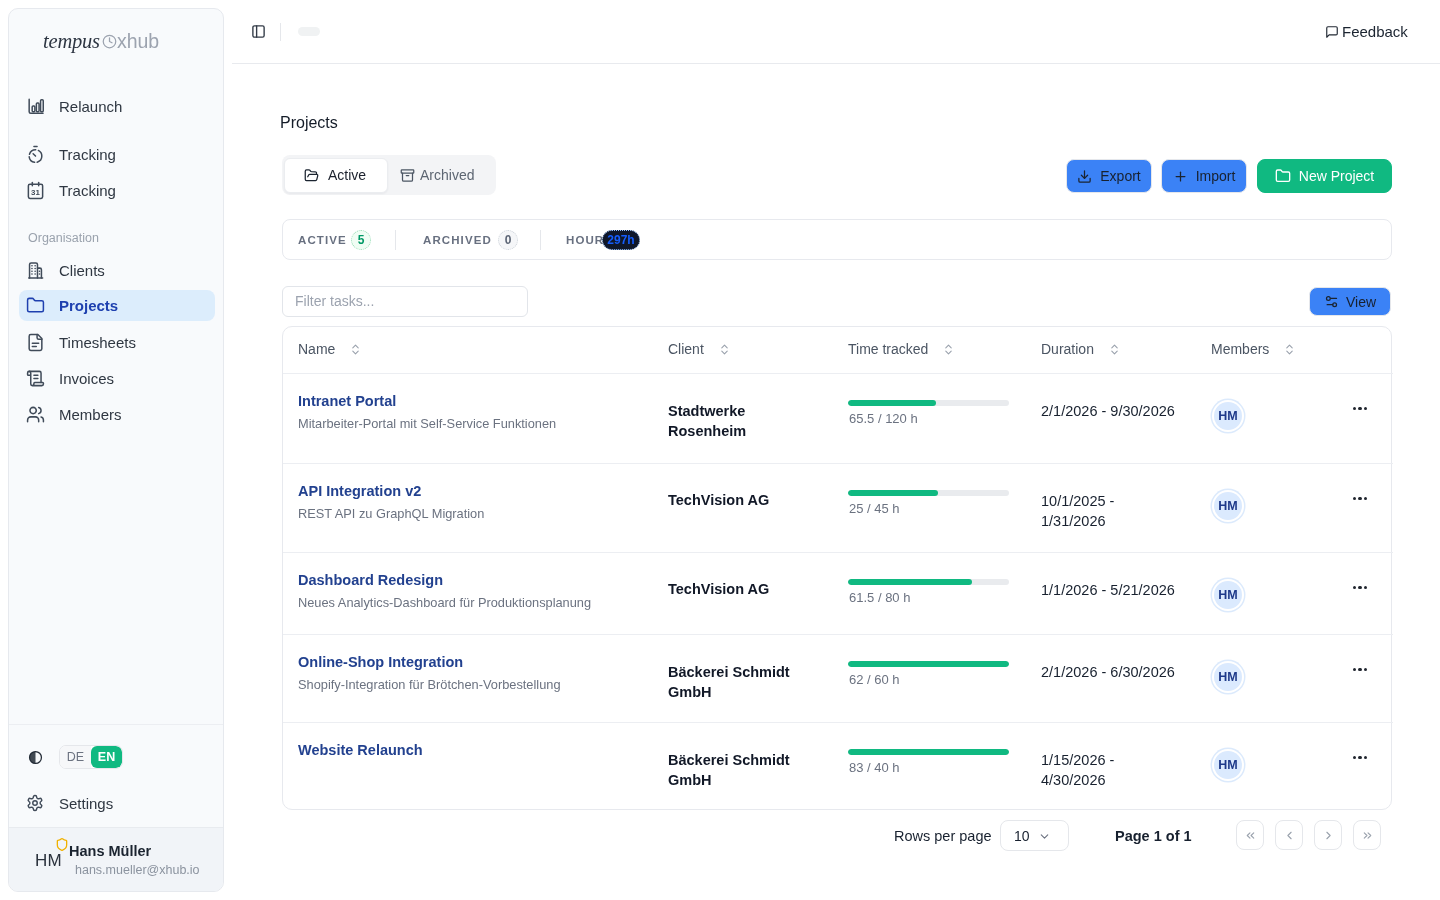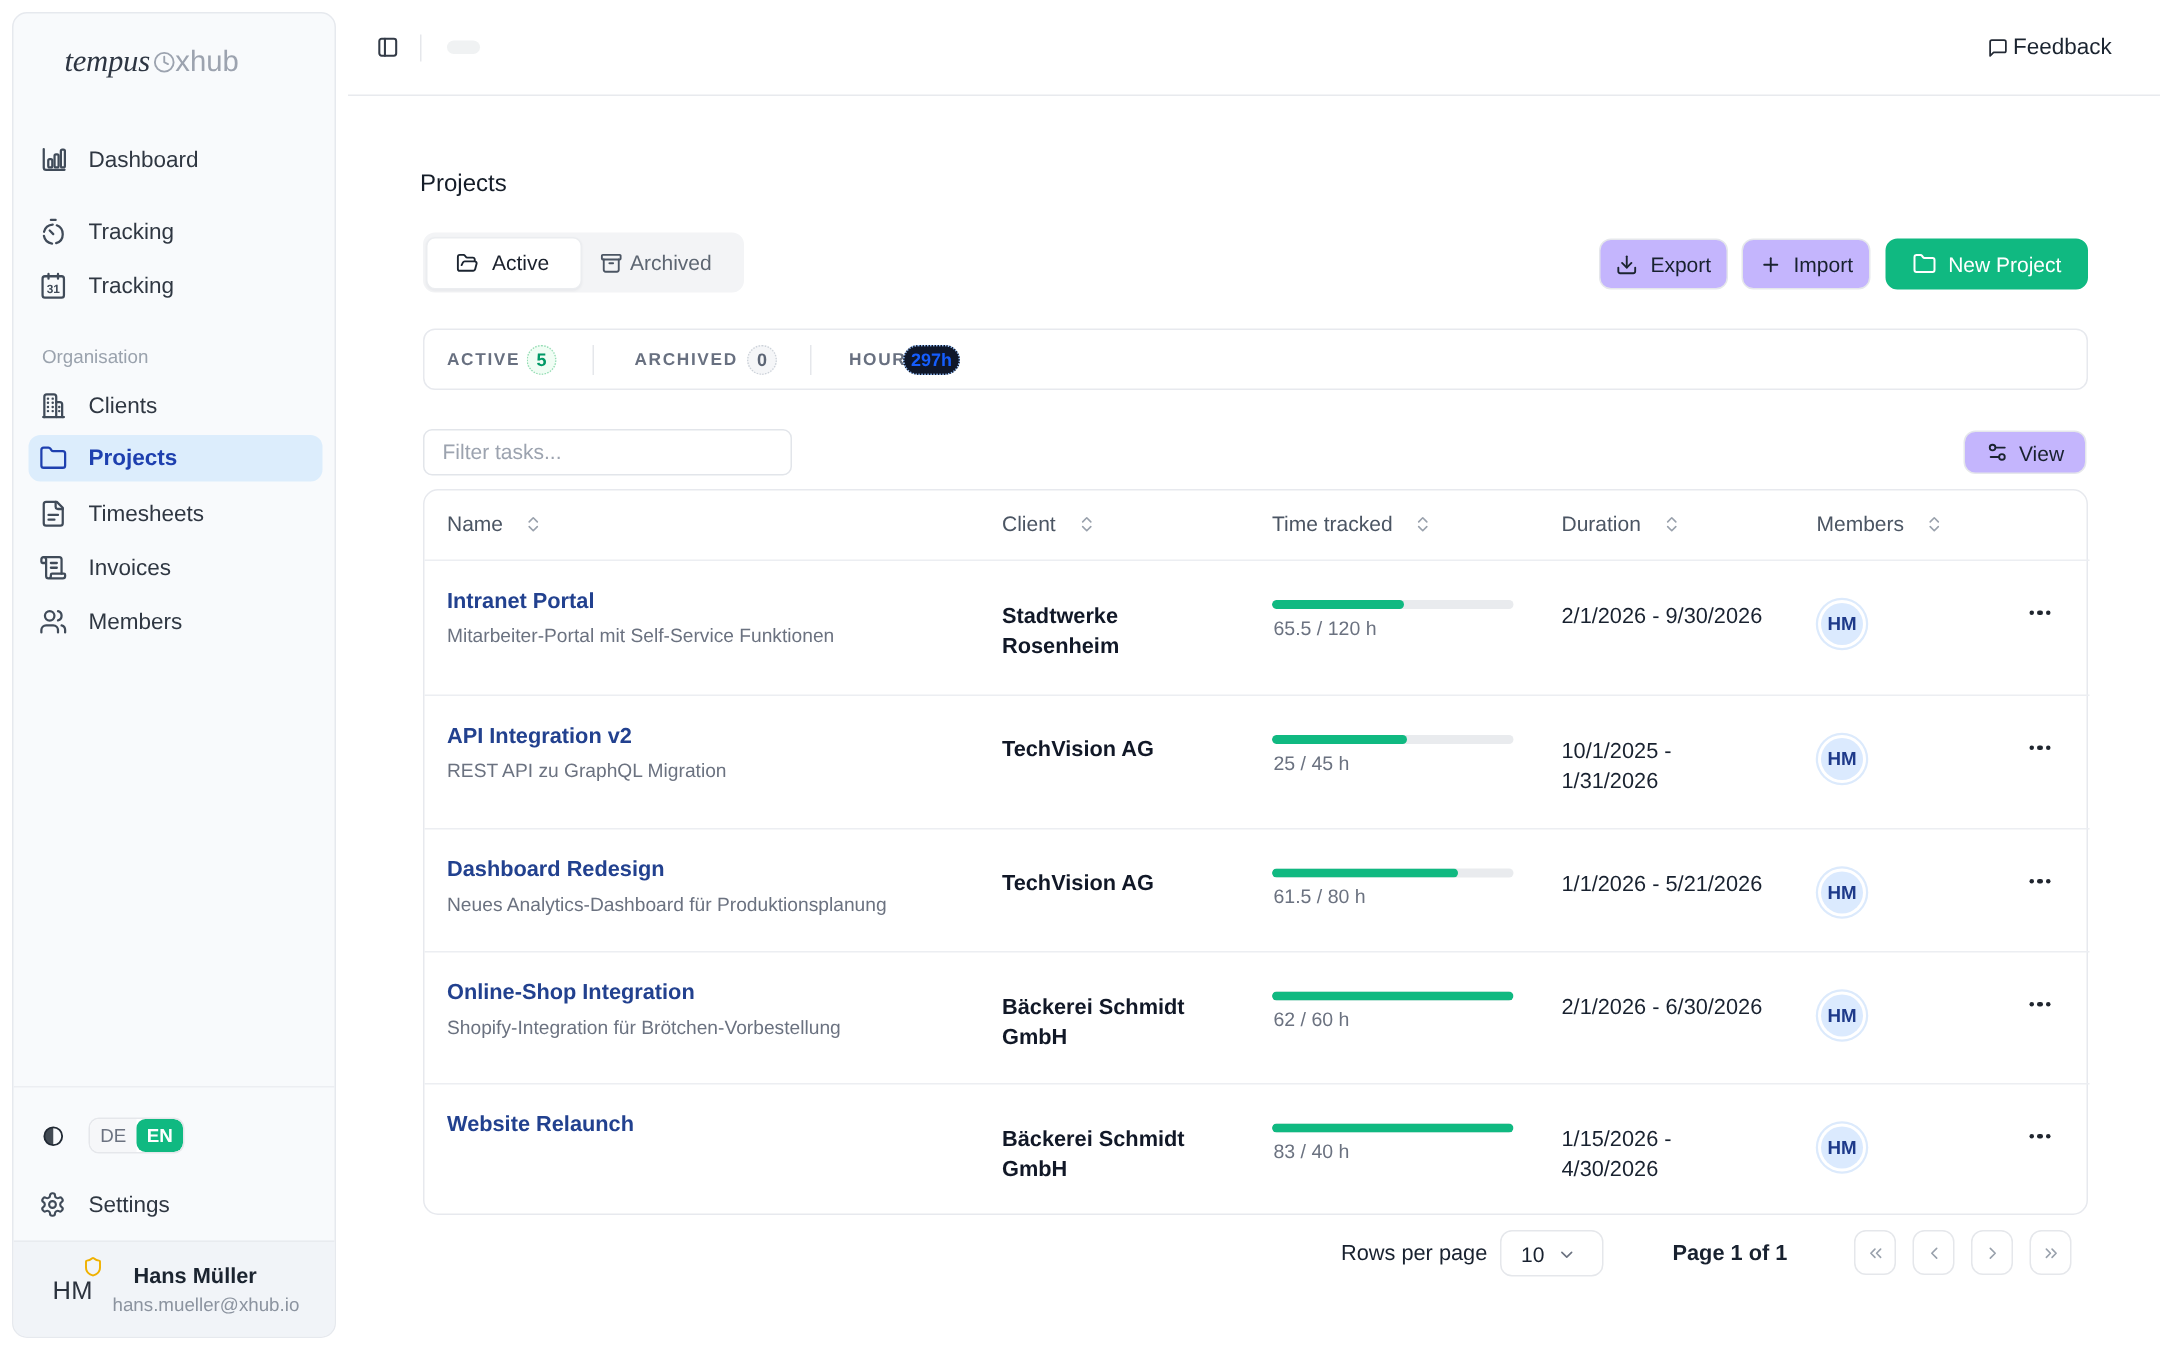--- a/index.html
+++ b/index.html
@@ -12,21 +12,21 @@
 border:1px solid #e6e9ee;border-radius:10px;overflow:hidden}
 .nav-t{font-size:15px;color:#2f3742}
 .icn{color:#404b59}
 #side .sel{background:#dcedfc;border-radius:8px}
 .sel .nav-t{color:#1e40af;font-weight:700}
 .sel .icn{color:#1e40af}
 
 #hdr{left:232px;top:0;width:1208px;height:64px;background:#fff;border-bottom:1px solid #e8eaee}
 
 .btn{display:flex;align-items:center;justify-content:center;gap:8px;
-border:1px solid #e5e7eb;border-radius:8px;background:#c4b5fd;font-size:14px;
+border:1px solid #e5e7eb;border-radius:8px;background:#3b82f6;font-size:14px;
 font-weight:500;color:#18212f}
 .badge{display:flex;align-items:center;justify-content:center;font-size:12px;
 font-weight:700;border-radius:999px;height:20px}
 .statlbl{font-size:11.5px;font-weight:700;color:#687080;letter-spacing:1.1px}
 .hdrcell{font-size:14px;font-weight:500;color:#4b5563;display:flex;align-items:center;gap:14px}
 .title{font-size:14.5px;font-weight:700;color:#22418f}
 .sub{font-size:12.8px;color:#6b7280;line-height:17px}
 .client{font-size:14.5px;font-weight:700;color:#111827;line-height:20px}
 .dur{font-size:14.5px;color:#18212f;line-height:20px}
 .track{width:161px;height:6px;background:#e9ebee;border-radius:99px;overflow:hidden}
@@ -54,21 +54,21 @@
     <span style="font-size:19.5px;color:#9ca3af">xhub</span>
   </div>
 
   <div class="a" style="left:10px;top:79px;width:196px;height:36px;display:flex;align-items:center">
     <svg class="a icn" style="left:6.5px" width="19" height="19" viewBox="0 0 24 24" fill="none" stroke="currentColor" stroke-width="1.9" stroke-linecap="round" stroke-linejoin="round">
         <path d="M4 3v15.5a2 2 0 0 0 2 2h15.5"></path>
         <rect x="7.8" y="11.5" width="3.4" height="7" rx="1.2"></rect>
         <rect x="13.1" y="7.5" width="3.4" height="11" rx="1.2"></rect>
         <rect x="18.4" y="3.5" width="3.4" height="15" rx="1.2"></rect>
       </svg>
-    <span class="nav-t a" style="left:40px">Dashboard</span>
+    <span class="nav-t a" style="left:40px">Relaunch</span>
   </div>
   <div class="a" style="left:10px;top:127px;width:196px;height:36px;display:flex;align-items:center">
     <svg class="a icn" style="left:6.5px" width="19" height="19" viewBox="0 0 24 24" fill="none" stroke="currentColor" stroke-width="1.9" stroke-linecap="round" stroke-linejoin="round">
         <line x1="10" x2="14" y1="2" y2="2"></line>
         <line x1="12" x2="9" y1="14" y2="11"></line>
         <circle cx="12" cy="14" r="8" stroke-dasharray="10 3.5"></circle>
       </svg>
     <span class="nav-t a" style="left:40px">Tracking</span>
   </div>
   <div class="a" style="left:10px;top:163px;width:196px;height:36px;display:flex;align-items:center">
@@ -138,21 +138,21 @@
         <path d="M12.22 2h-.44a2 2 0 0 0-2 2v.18a2 2 0 0 1-1 1.73l-.43.25a2 2 0 0 1-2 0l-.15-.08a2 2 0 0 0-2.73.73l-.22.38a2 2 0 0 0 .73 2.73l.15.1a2 2 0 0 1 1 1.72v.51a2 2 0 0 1-1 1.74l-.15.09a2 2 0 0 0-.73 2.73l.22.38a2 2 0 0 0 2.73.73l.15-.08a2 2 0 0 1 2 0l.43.25a2 2 0 0 1 1 1.73V20a2 2 0 0 0 2 2h.44a2 2 0 0 0 2-2v-.18a2 2 0 0 1 1-1.73l.43-.25a2 2 0 0 1 2 0l.15.08a2 2 0 0 0 2.73-.73l.22-.39a2 2 0 0 0-.73-2.73l-.15-.08a2 2 0 0 1-1-1.74v-.5a2 2 0 0 1 1-1.74l.15-.09a2 2 0 0 0 .73-2.73l-.22-.38a2 2 0 0 0-2.73-.73l-.15.08a2 2 0 0 1-2 0l-.43-.25a2 2 0 0 1-1-1.73V4a2 2 0 0 0-2-2z"></path>
         <circle cx="12" cy="12" r="3"></circle>
       </svg>
     <span class="nav-t a" style="left:40px">Settings</span>
   </div>
   <div class="a" style="left:0;top:818px;width:216px;height:66px;background:#f1f4f8;border-top:1px solid #e8ebef">
     <div class="a" style="left:26px;top:23px;font-size:17px;color:#2b323d;letter-spacing:.3px">HM</div>
     <svg class="a" style="left:46px;top:9px" width="14" height="15" viewBox="0 0 24 24" fill="none" stroke="#f0b100" stroke-width="2.2" stroke-linecap="round" stroke-linejoin="round">
         <path d="M20 13c0 5-3.5 7.5-7.66 8.95a1 1 0 0 1-.67-.01C7.5 20.5 4 18 4 13V6a1 1 0 0 1 1-1c2 0 4.5-1.2 6.24-2.72a1.17 1.17 0 0 1 1.52 0C14.51 3.81 17 5 19 5a1 1 0 0 1 1 1z"></path>
       </svg>
-    <div class="a" style="left:80px;top:15px;font-size:14.5px;font-weight:700;color:#1b2430">Hans Müller</div>
+    <div class="a" style="left:60px;top:15px;font-size:14.5px;font-weight:700;color:#1b2430">Hans Müller</div>
     <div class="a" style="left:66px;top:35px;font-size:12.5px;color:#8b939f">hans.mueller@xhub.io</div>
   </div>
 </div>
 <div class="a" id="hdr">
   <svg class="a" style="left:19px;top:24px" width="15" height="15" viewBox="0 0 24 24" fill="none" stroke="#333b47" stroke-width="2.2" stroke-linecap="round" stroke-linejoin="round">
       <rect x="3" y="3" width="18" height="18" rx="2.5"></rect>
       <path d="M9 3v18"></path>
     </svg>
   <div class="a" style="left:48px;top:23px;width:1px;height:18px;background:#e5e7eb"></div>
   <div class="a" style="left:66px;top:27px;width:22px;height:9px;border-radius:5px;background:#f0f2f3"></div>

